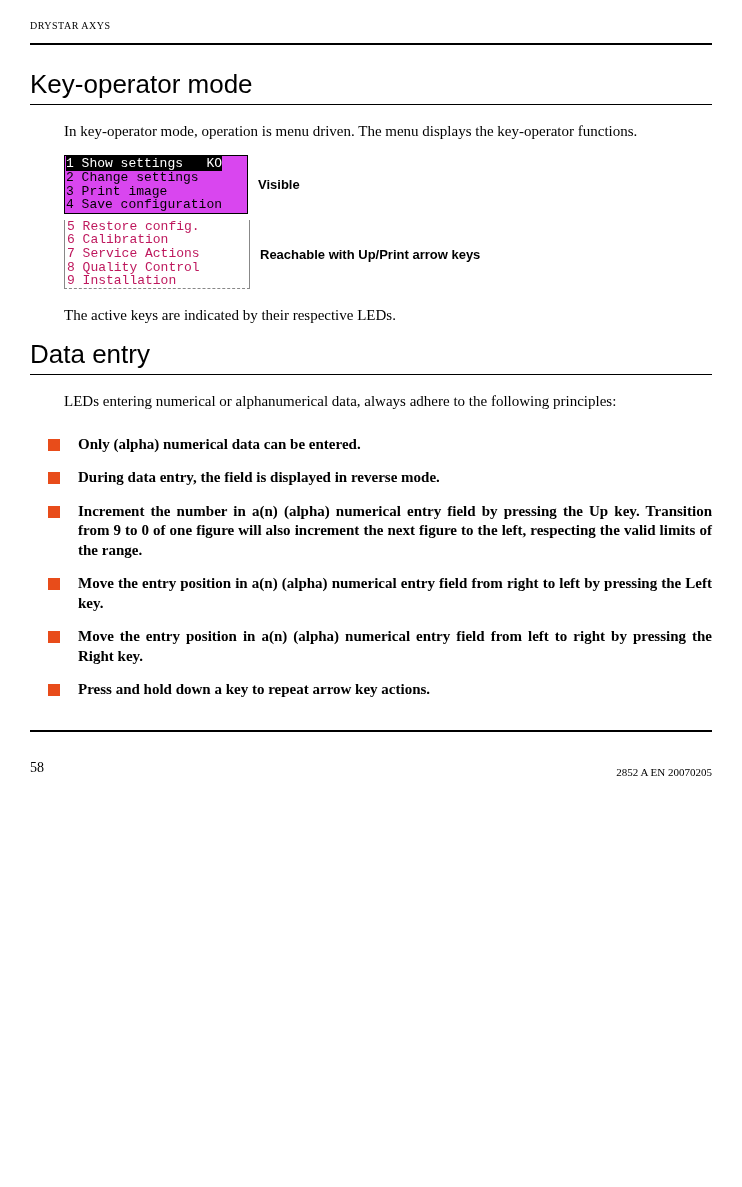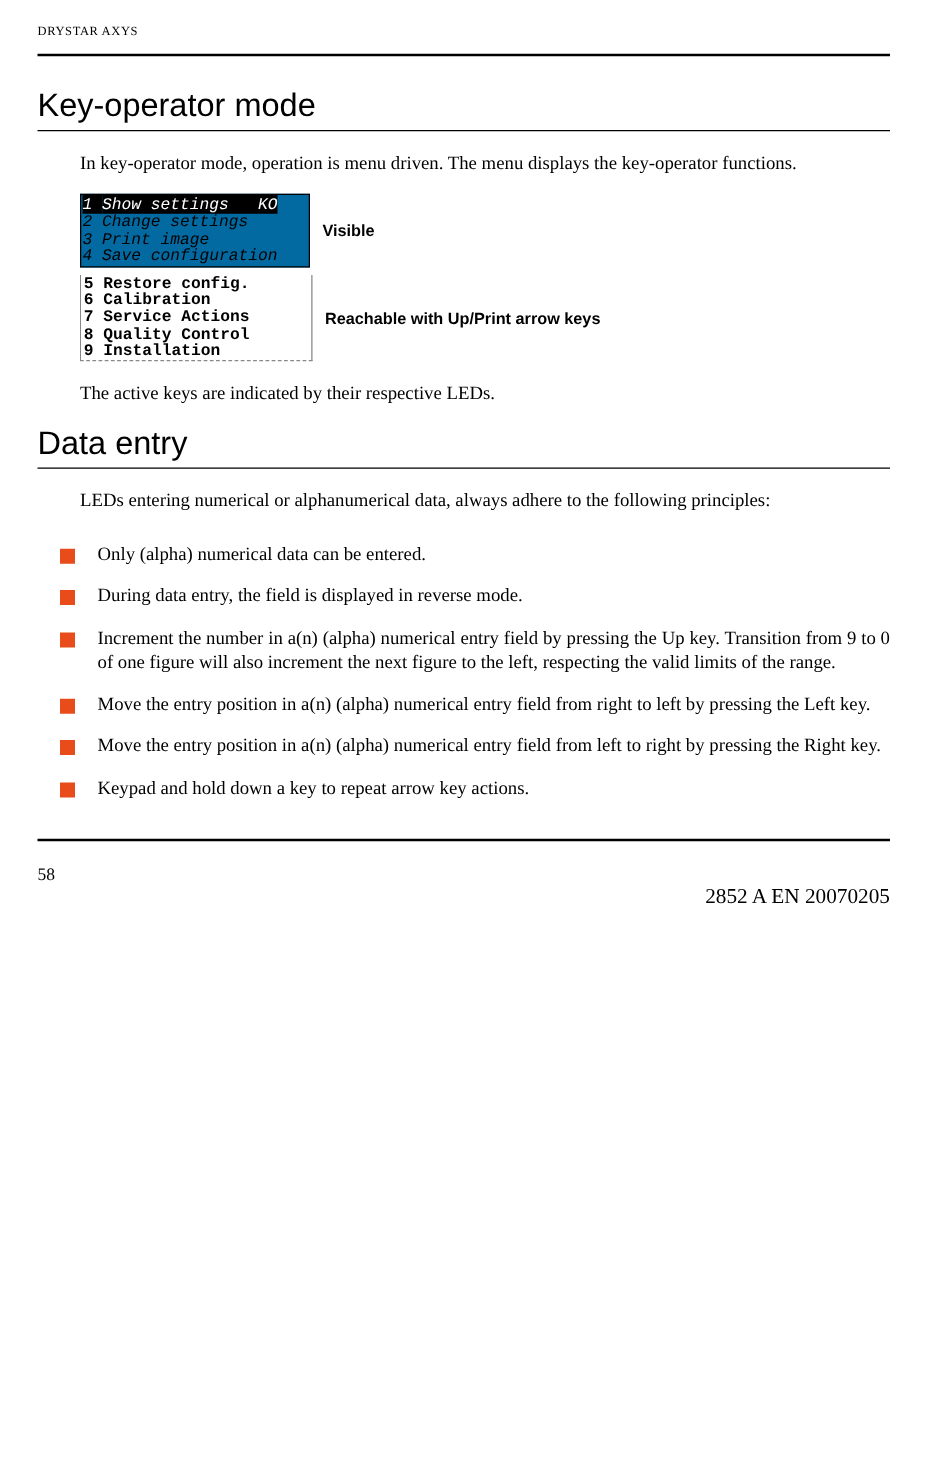--- a/index.html
+++ b/index.html
@@ -45,57 +45,56 @@
     display: flex;
     align-items: flex-start;
   }
   .lcd {
     font-family: 'Courier New', monospace;
     font-size: 13px;
     line-height: 1.05;
     border: 1px solid #000;
     display: inline-block;
     padding: 1px;
-    background: #0369a1;
+    background: #d946ef;
     white-space: pre;
     width: 180px;
-    font-style: italic;
   }
   .lcd .inv {
     background: #000;
     color: #fff;
   }
   .lcd-hidden {
     font-family: 'Courier New', monospace;
     font-size: 13px;
     line-height: 1.05;
-    color: #000000;
+    color: #be185d;
     white-space: pre;
     width: 180px;
     padding: 0 2px;
     border-left: 1px solid #888;
     border-right: 1px solid #888;
     border-bottom: 1px dashed #888;
-    font-weight: bold;
   }
   .annot {
     font-family: Liberation Sans, sans-serif;
     font-size: 13px;
     font-weight: bold;
     margin-left: 10px;
     align-self: center;
   }
   .bracket-row {
     display: flex;
     align-items: center;
   }
   ul.bullets {
     list-style: none;
     padding: 0;
     margin: 23px 0 0 18px;
+    font-weight: bold;
   }
   ul.bullets li {
     position: relative;
     padding-left: 30px;
     margin-bottom: 14px;
     font-size: 15px;
     line-height: 1.3;
     text-align: justify;
   }
   ul.bullets li::before {
@@ -103,36 +102,36 @@
     position: absolute;
     left: 0;
     top: 4px;
     width: 12px;
     height: 12px;
     background: #e84c1a;
   }
   .footer {
     display: flex;
     justify-content: space-between;
-    align-items: center;
+    align-items: flex-end;
     border-top: 2px solid #000;
     margin-top: 30px;
     padding-top: 6px;
     font-size: 12px;
   }
   .page-no {
     width: 28px;
     font-size: 14px;
     text-align: left;
     flex-shrink: 0;
     position: relative;
     top: -2px;
   }
   .doc-id {
-    font-size: 17px;
+    font-size: 11px;
     margin-top: 28px;
   }
 </style>
 </head>
 <body>
 
 <div class="page">
   <div class="header-running">DRYSTAR AXYS</div>
   <div class="top-rule"></div>
 
@@ -164,20 +163,20 @@
   <h1 class="section-title">Data entry</h1>
 
   <p class="body-text">LEDs entering numerical or alphanumerical data, always adhere to the following principles:</p>
 
   <ul class="bullets">
     <li>Only (alpha) numerical data can be entered.</li>
     <li>During data entry, the field is displayed in reverse mode.</li>
     <li>Increment the number in a(n) (alpha) numerical entry field by pressing the Up key. Transition from 9 to 0 of one figure will also increment the next figure to the left, respecting the valid limits of the range.</li>
     <li>Move the entry position in a(n) (alpha) numerical entry field from right to left by pressing the Left key.</li>
     <li>Move the entry position in a(n) (alpha) numerical entry field from left to right by pressing the Right key.</li>
-    <li>Keypad and hold down a key to repeat arrow key actions.</li>
+    <li>Press and hold down a key to repeat arrow key actions.</li>
   </ul>
 
   <div class="footer">
     <span class="page-no">58</span>
     <span class="doc-id">2852 A EN 20070205</span>
   </div>
 </div>
 
 </body></html>

